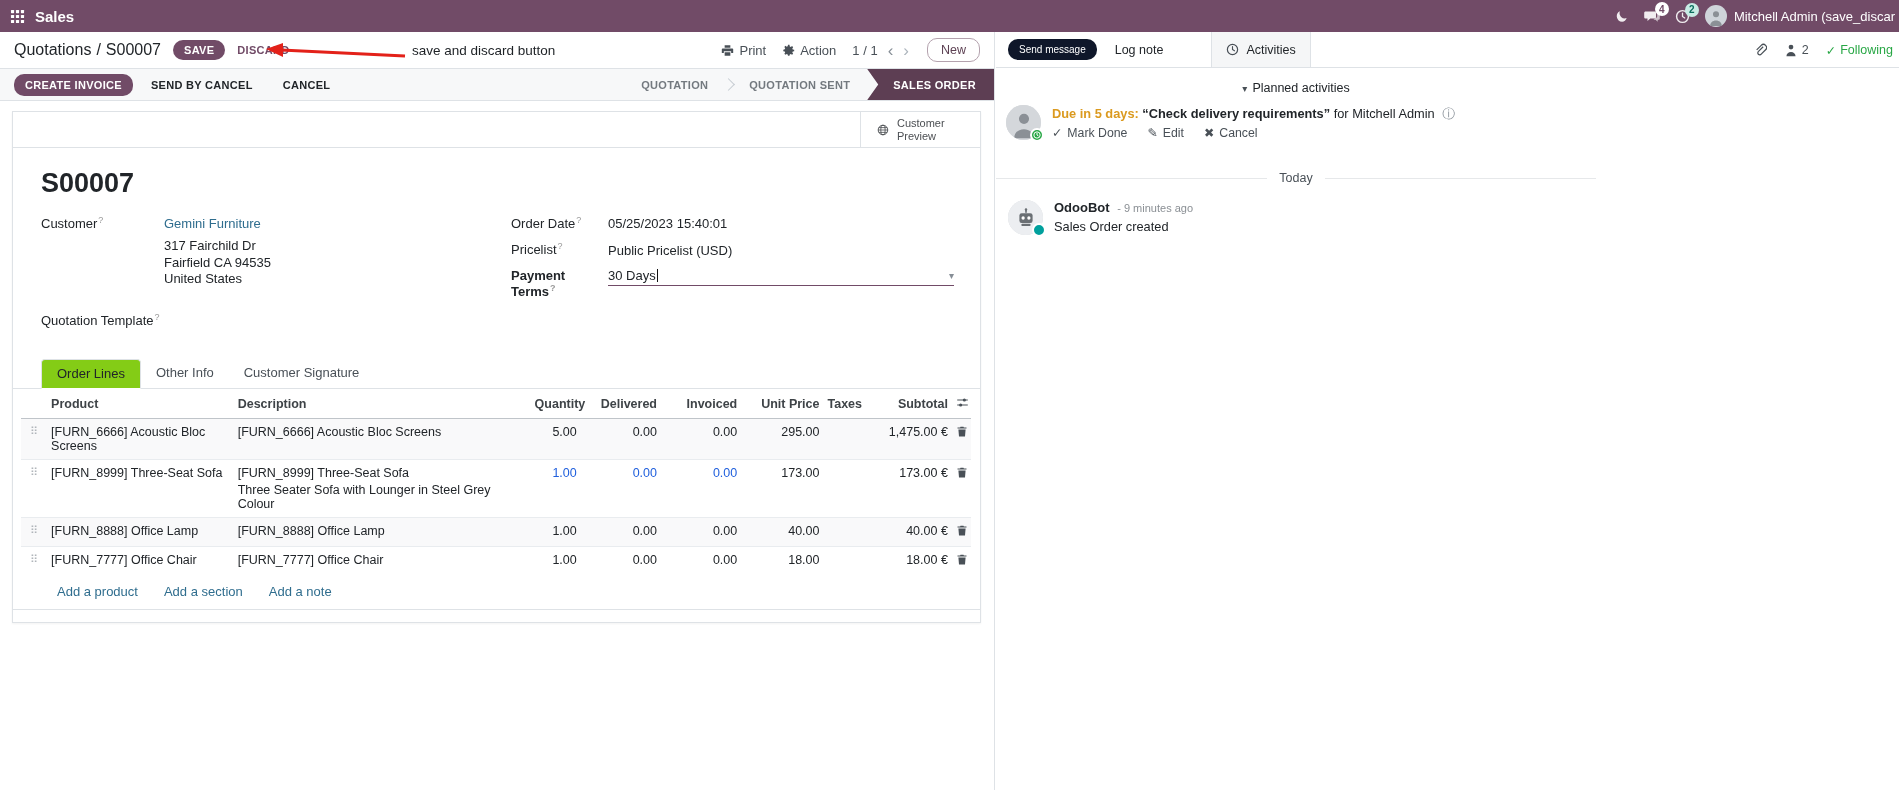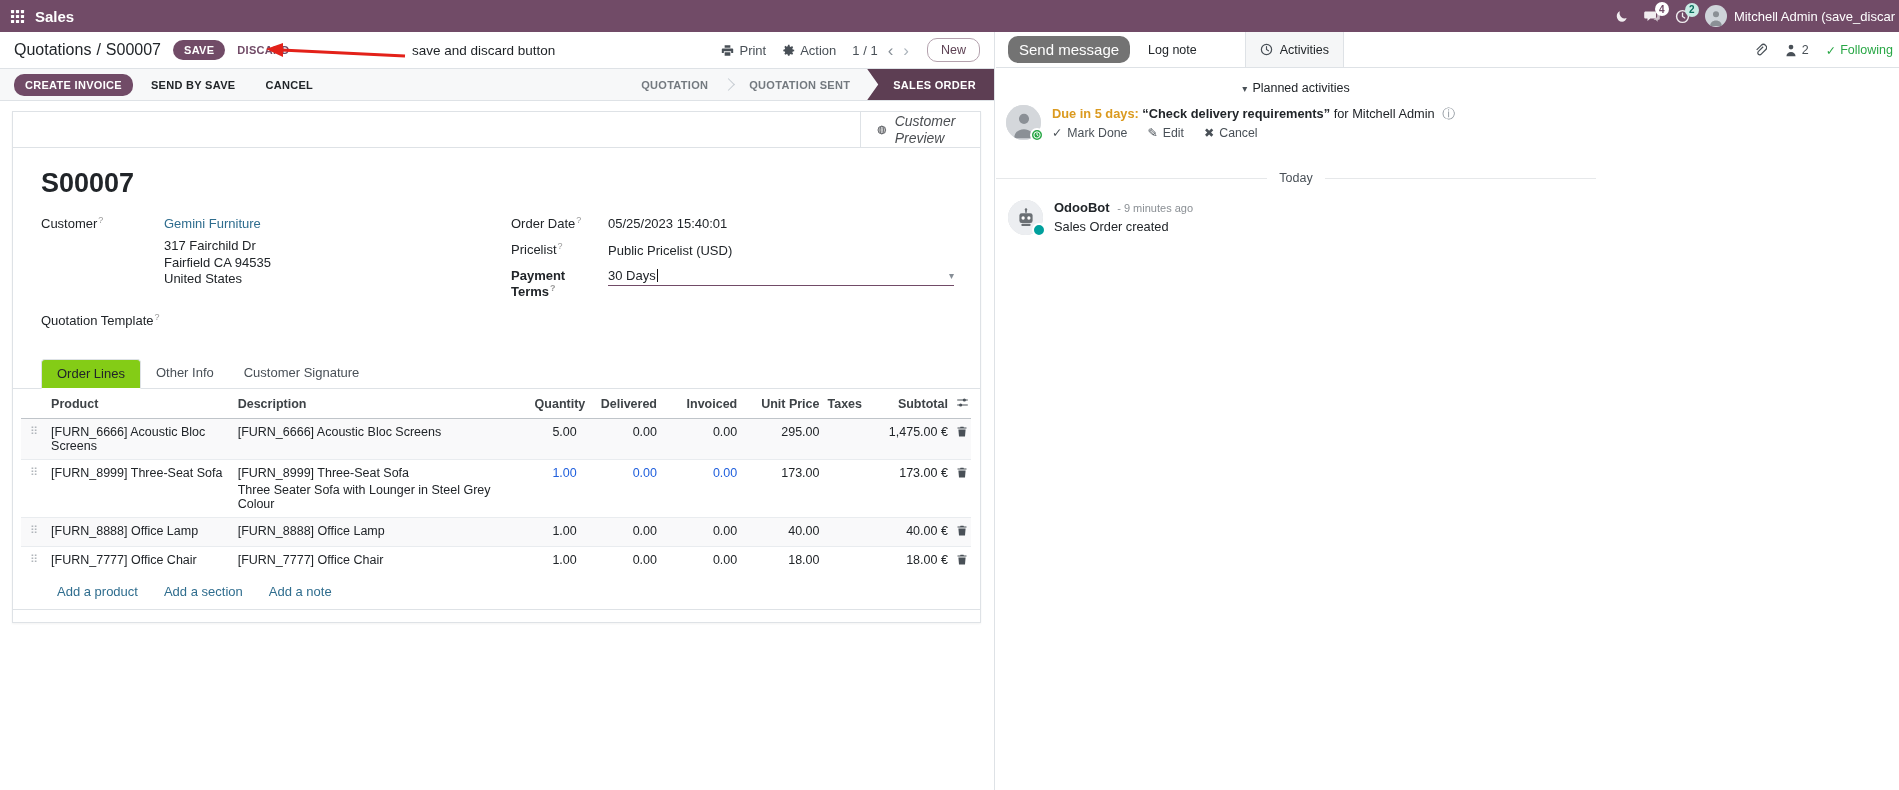--- a/index.html
+++ b/index.html
@@ -52,21 +52,21 @@
   .btn-flat-sb { background:transparent; color:#212529; font-size:11px; font-weight:700; padding:5px 12px; letter-spacing:.3px; }
   .sb-right { margin-left:auto; display:flex; align-items:stretch; }
   .step { display:flex; align-items:center; padding:0 15px; font-size:11px; font-weight:600; color:#73797f; letter-spacing:.3px; cursor:pointer; }
   .step-sep { align-self:center; width:9px; height:9px; border-top:1px solid #c6ccd2; border-right:1px solid #c6ccd2; transform:rotate(45deg); margin:0 1px; }
   .step.active { background:#5d3e53; color:#fff; padding:0 18px 0 26px; clip-path:polygon(0 0,100% 0,100% 100%,0 100%,11px 50%); margin-left:2px; }
 
   
   .sheet { position:relative; margin:10px 13px 0 12px; height:512px; background:#fff; border:1px solid #dee2e6; box-shadow:0 1px 2px rgba(0,0,0,.05); overflow:hidden; }
   .button-box { height:36px; border-bottom:1px solid #dee2e6; display:flex; justify-content:flex-end; }
   .stat-button { display:flex; align-items:center; gap:8px; padding:0 16px; border-left:1px solid #dee2e6; cursor:pointer; color:#4c4f53; width:120px; }
-  .stat-button .sb-text { font-size:14px; line-height:1.15; color:#4c4f53;font-style:italic; }
+  .stat-button .sb-text { font-size:11px; line-height:1.15; color:#4c4f53; }
   .sheet-title { font-size:27px; font-weight:600; color:#212529; margin:20px 0 16px 28px; }
   .fields { display:flex; padding:0 26px 0 28px; }
   .col-left { width:470px; }
   .col-right { flex:1; }
   .frow { display:flex; margin-bottom:7px; align-items:baseline; }
   .flabel { width:123px; flex:none; color:#212529; }
   .flabel sup { font-size:9px; color:#999; margin-left:1px; }
   .flabel.bold { font-weight:700; }
   .col-right .flabel { width:97px; }
   .fvalue { color:#212529; }
@@ -97,21 +97,21 @@
   .th-settings { text-align:right; color:#495057; cursor:pointer; }
 
   .table-footer { padding:9px 0 10px 44px; display:flex; gap:26px; border-bottom:1px solid #dee2e6; }
   .table-footer a { color:#2f6d8e; text-decoration:none; cursor:pointer; }
 
   .sheet-bottom { display:flex; justify-content:space-between; padding:14px 26px 0 30px; align-items:flex-start; }
 
   
   .chatter-top { height:36px; border-bottom:1px solid #dee2e6; display:flex; align-items:stretch; padding-left:12px; position:relative; }
   .ct-left { display:flex; align-items:center; gap:8px; }
-  .btn-send { background:#737373; color:#fff; font-size:15px; padding:5px 11px; }
+  .btn-send { background:#0f172a; color:#fff; font-size:10px; padding:5px 11px; }
   .btn-lognote { background:transparent; color:#212529; font-size:12.5px; padding:5px 10px; }
   .tab-activities { display:flex; align-items:center; gap:7px; padding:0 14px; margin-left:38px; border-left:1px solid #dee2e6; border-right:1px solid #dee2e6; background:#f5f6f7; font-size:12.5px; color:#212529; cursor:pointer; }
   .ct-right { position:absolute; right:6px; top:0; height:36px; display:flex; align-items:center; gap:17px; color:#495057; }
   .followers { display:flex; align-items:center; gap:4px; font-size:12.5px; cursor:pointer; }
   .following { display:flex; align-items:center; gap:4px; color:#28a745; font-size:12.5px; white-space:nowrap; cursor:pointer; }
 
   .chatter-content { width:600px; }
   .planned-header { margin:13px 0 2px; text-align:center; font-size:12.5px; color:#212529; cursor:pointer; }
   .planned-header .sec-caret { color:#495057; font-size:10px; margin-right:5px; }
   .activity-row { display:flex; gap:11px; padding:8px 10px 6px; }
@@ -226,21 +226,21 @@
           <span class="pager-arrow">‹</span>
           <span class="pager-arrow next">›</span>
         </div>
         <button class="btn btn-new">New</button>
       </div>
     </div>
 
     <div class="statusbar">
       <div class="sb-left">
         <button class="btn btn-primary-sb">CREATE INVOICE</button>
-        <button class="btn btn-flat-sb">SEND BY SAVE</button>
+        <button class="btn btn-flat-sb">SEND BY CANCEL</button>
         <button class="btn btn-flat-sb">CANCEL</button>
       </div>
       <div class="sb-right">
         <span class="step">QUOTATION</span>
         <span class="step-sep"></span>
         <span class="step">QUOTATION SENT</span>
         <span class="step active">SALES ORDER</span>
       </div>
     </div>
 

